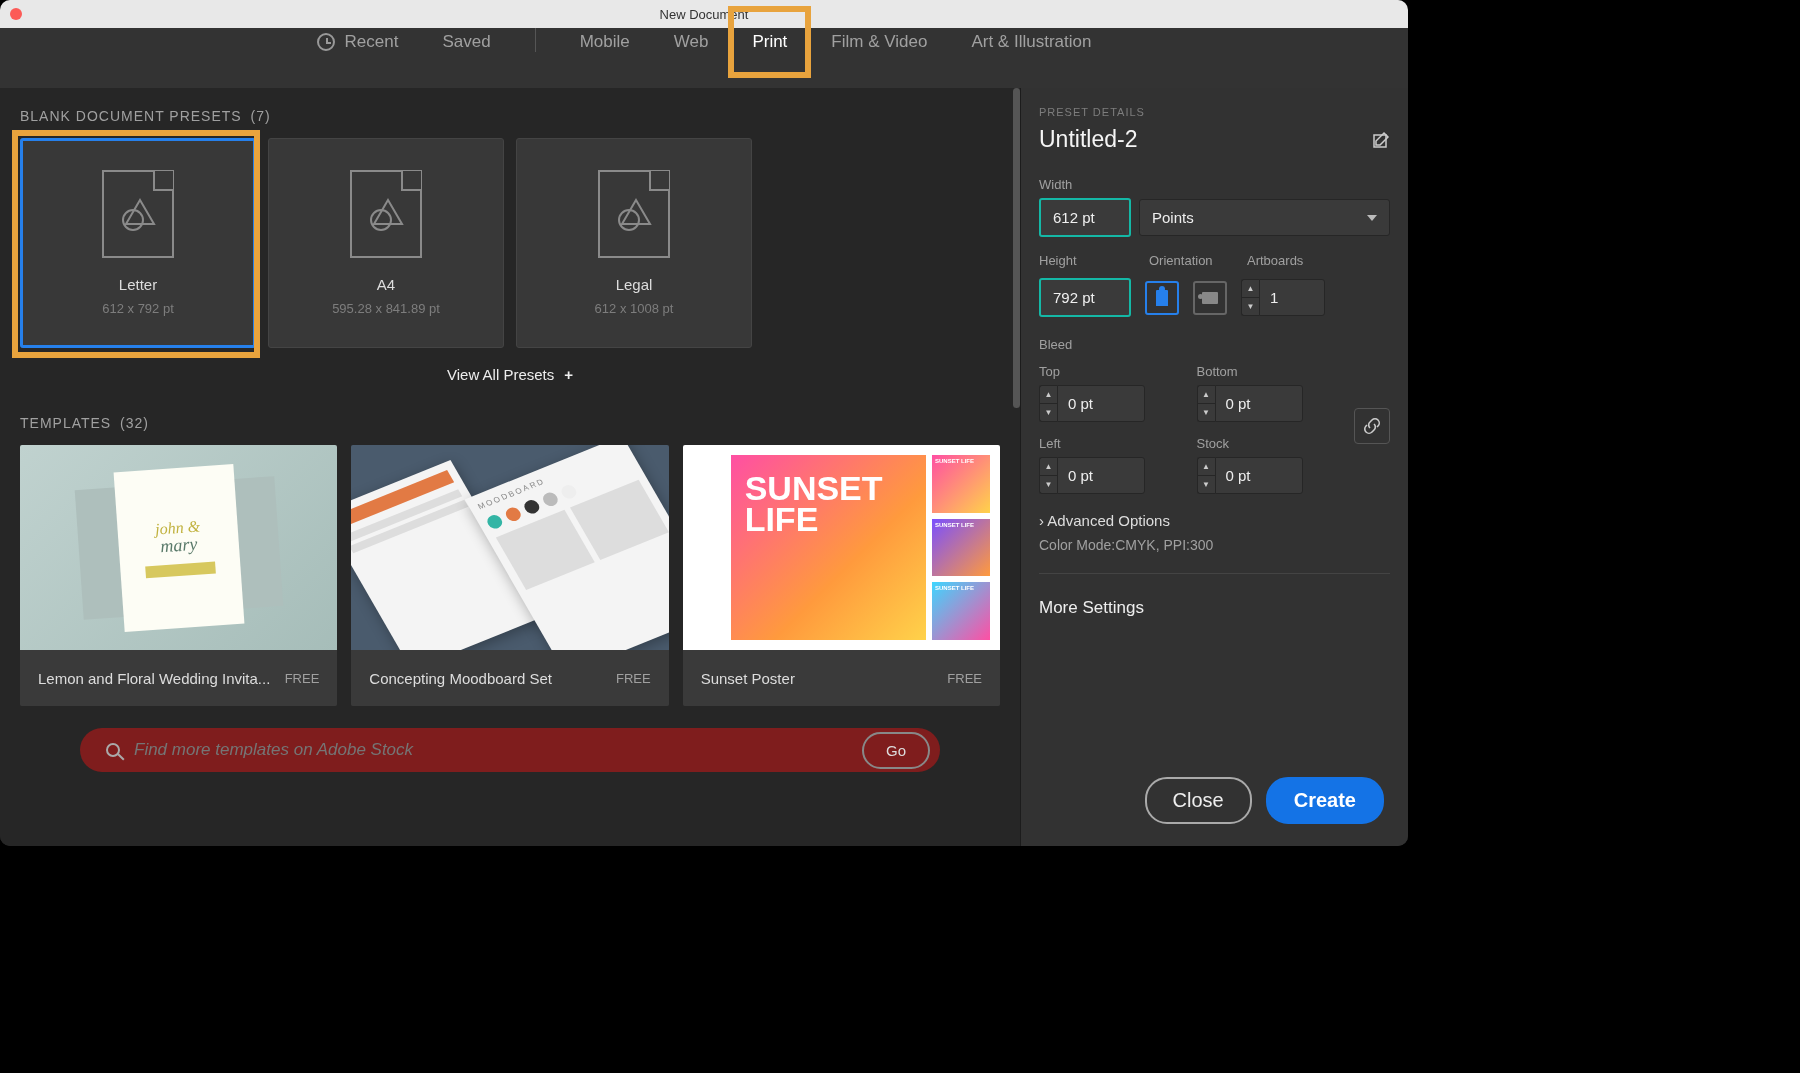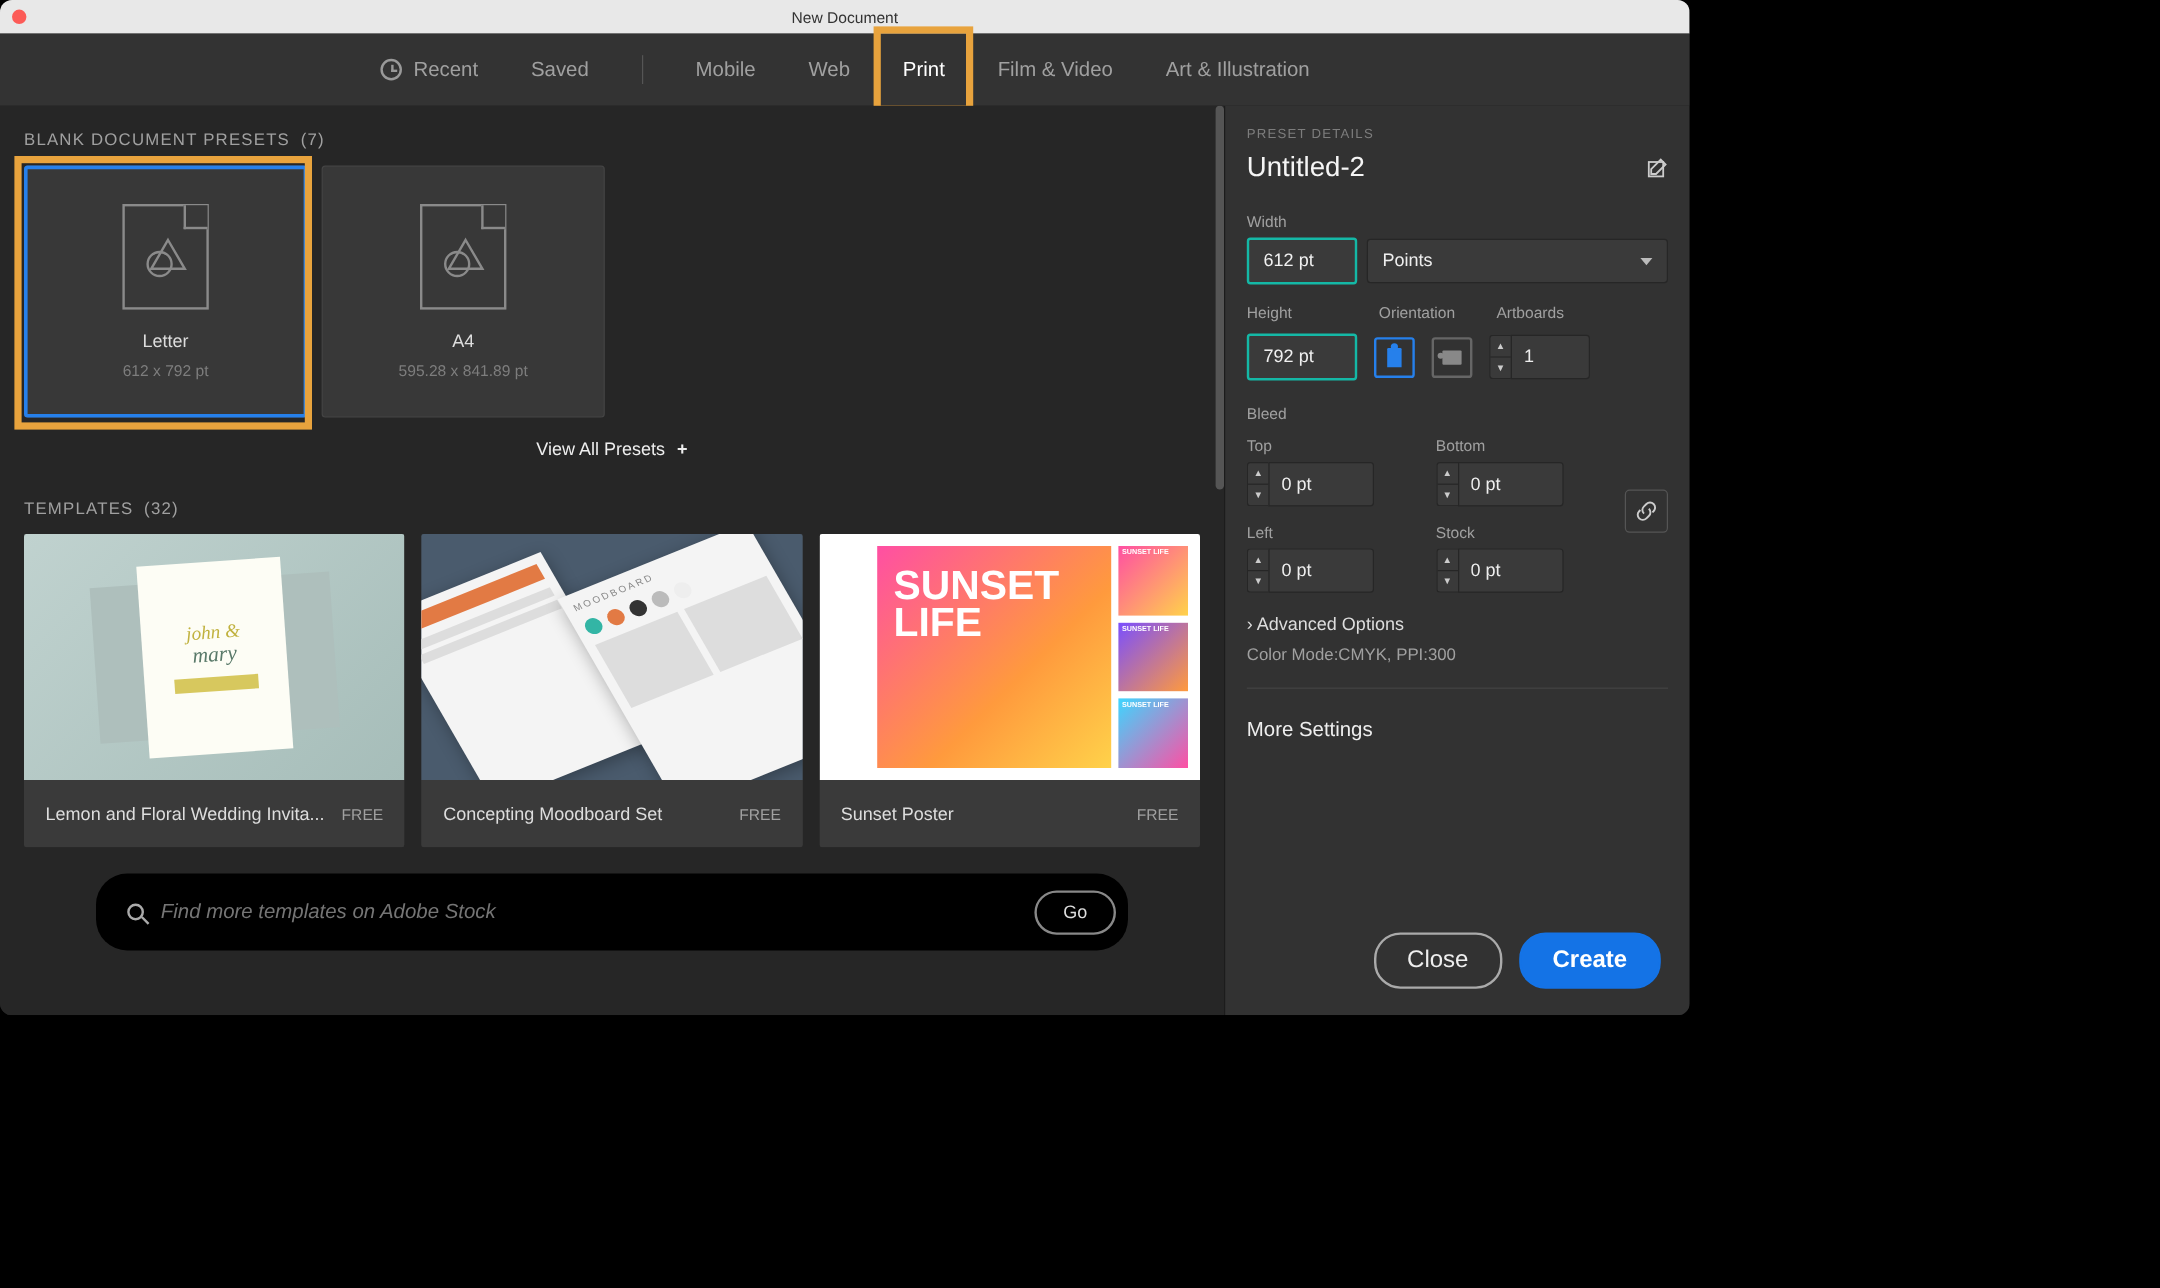--- a/index.html
+++ b/index.html
@@ -23,21 +23,21 @@
   .window{
     width:1408px;height:846px;background:var(--bg);border-radius:10px;overflow:hidden;
     display:flex;flex-direction:column;position:relative;
     transform-origin: top left;
   }
   
   .titlebar{height:28px;background:#e8e8e8;display:flex;align-items:center;}
   .close-dot{width:12px;height:12px;border-radius:50%;background:#fc5b57;margin-left:10px;}
   .title{flex:1;text-align:center;color:#333;font-size:13px;}
   
-  .tabrow{height:60px;background:#333333;display:flex;align-items:center;justify-content:center;gap:44px;color:var(--text-dim);font-size:17px;position:relative;}
+  .tabrow{height:60px;background:#333333;display:flex;align-items:flex-start;justify-content:center;gap:44px;color:var(--text-dim);font-size:17px;position:relative;}
   .tab{display:flex;align-items:center;gap:10px;padding:4px 0;color:var(--text-dim);cursor:pointer;}
   .tab.active{color:#fff;}
   .tabwrap{position:relative;}
   .tab-divider{width:1px;height:24px;background:#555;}
   .highlight-ring{position:absolute;border:6px solid var(--highlight);pointer-events:none;}
   .body{flex:1;display:flex;overflow:hidden;}
   .left{flex:1;padding:20px 20px 0 20px;color:var(--text);overflow-y:auto;position:relative;background:#262626;}
   .scrollbar{position:absolute;right:0;top:0;width:7px;height:320px;background:#555;border-radius:4px;}
   .sec-title{font-size:14px;letter-spacing:1px;color:var(--text-dim);margin-bottom:14px;}
   .sec-title .count{margin-left:4px;}
@@ -49,21 +49,21 @@
   .preset-shape{position:relative;width:36px;height:36px;}
   .preset-name{color:#ddd;font-size:15px;margin-top:10px;}
   .preset-dim{color:var(--text-dimmer);font-size:13px;}
   .viewall{text-align:center;color:#eee;font-size:15px;margin-bottom:32px;cursor:pointer;}
   .viewall .plus{margin-left:10px;font-weight:bold;}
   .template-grid{display:grid;grid-template-columns:repeat(3,1fr);gap:14px;margin-bottom:22px;}
   .template{background:#333;border-radius:2px;overflow:hidden;display:flex;flex-direction:column;cursor:pointer;}
   .thumb{height:205px;background:#6a7a8a;}
   .template-footer{height:56px;background:#3a3a3a;display:flex;align-items:center;justify-content:space-between;padding:0 18px;color:#ddd;font-size:15px;}
   .template-footer .price{color:var(--text-dim);font-size:13px;}
-  .searchbar{height:64px;background:#000000;border-radius:26px;margin:0 60px 20px 60px;display:flex;align-items:center;padding:0 10px 0 26px;}
+  .searchbar{height:44px;background:#7f1d1d;border-radius:26px;margin:0 60px 20px 60px;display:flex;align-items:center;padding:0 10px 0 26px;}
   .searchbar input{flex:1;background:transparent;border:none;outline:none;color:#ccc;font-size:17px;font-style:italic;}
   .gobtn{border:2px solid #888;color:#ddd;background:transparent;border-radius:22px;padding:8px 22px;font-size:15px;cursor:pointer;}
   
   .right{width:388px;background:#323232;display:flex;flex-direction:column;color:var(--text-dim);padding:18px 18px 0 18px;border-left:1px solid #1c1c1c;}
   .label-sm{font-size:11px;letter-spacing:1px;color:var(--text-dimmer);margin-bottom:8px;}
   .docname-row{display:flex;align-items:center;justify-content:space-between;margin-bottom:18px;}
   .docname{color:#f5f5f5;font-size:23px;}
   .field-label{font-size:13px;color:var(--text-dim);margin-top:6px;margin-bottom:6px;}
   .row{display:flex;gap:8px;align-items:center;}
   .input{background:#3a3a3a;border:2px solid #14b8a6;color:#f0f0f0;font-size:15px;padding:9px 12px;border-radius:3px;}
@@ -192,20 +192,30 @@
           <div class="preset">
             <div class="preset-icon">
                 <svg class="preset-shape" viewBox="0 0 36 36">
                   <circle cx="13" cy="24" r="10" fill="none" stroke="#8a8a8a" stroke-width="2"></circle>
                   <polygon points="20,4 34,28 6,28" fill="none" stroke="#8a8a8a" stroke-width="2"></polygon>
                 </svg>
               </div>
             <div class="preset-name">A4</div>
             <div class="preset-dim">595.28 x 841.89 pt</div>
           </div>
+          <div class="preset">
+            <div class="preset-icon">
+                <svg class="preset-shape" viewBox="0 0 36 36">
+                  <circle cx="13" cy="24" r="10" fill="none" stroke="#8a8a8a" stroke-width="2"></circle>
+                  <polygon points="20,4 34,28 6,28" fill="none" stroke="#8a8a8a" stroke-width="2"></polygon>
+                </svg>
+              </div>
+            <div class="preset-name">Legal</div>
+            <div class="preset-dim">612 x 1008 pt</div>
+          </div>
         </div>
         <div class="highlight-ring" style="left:-8px;top:-8px;width:248px;height:228px;"></div>
       </div>
 
       <div class="viewall">
         <span>View All Presets</span><span class="plus">+</span>
       </div>
 
       <div class="sec-title">
         <span>TEMPLATES</span>

